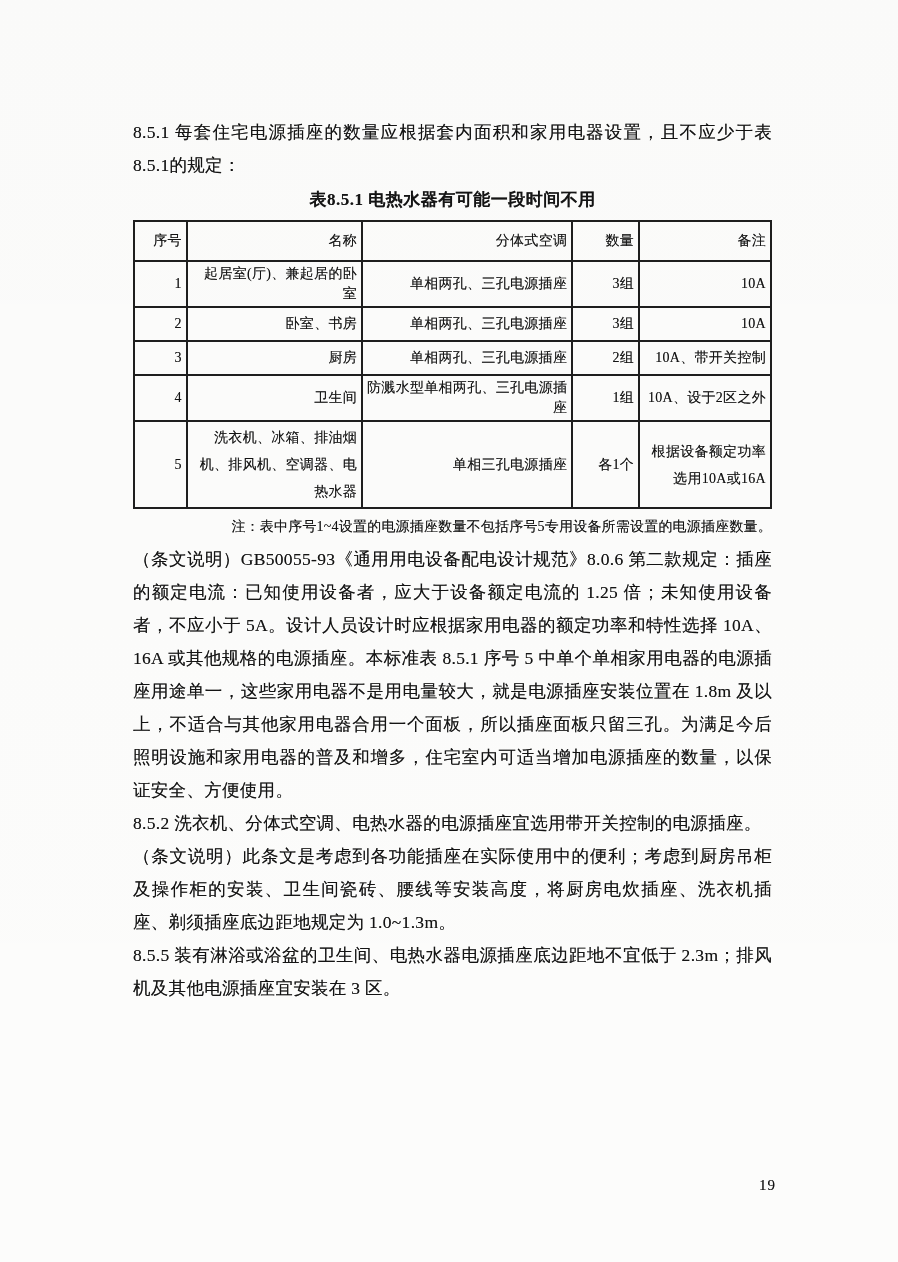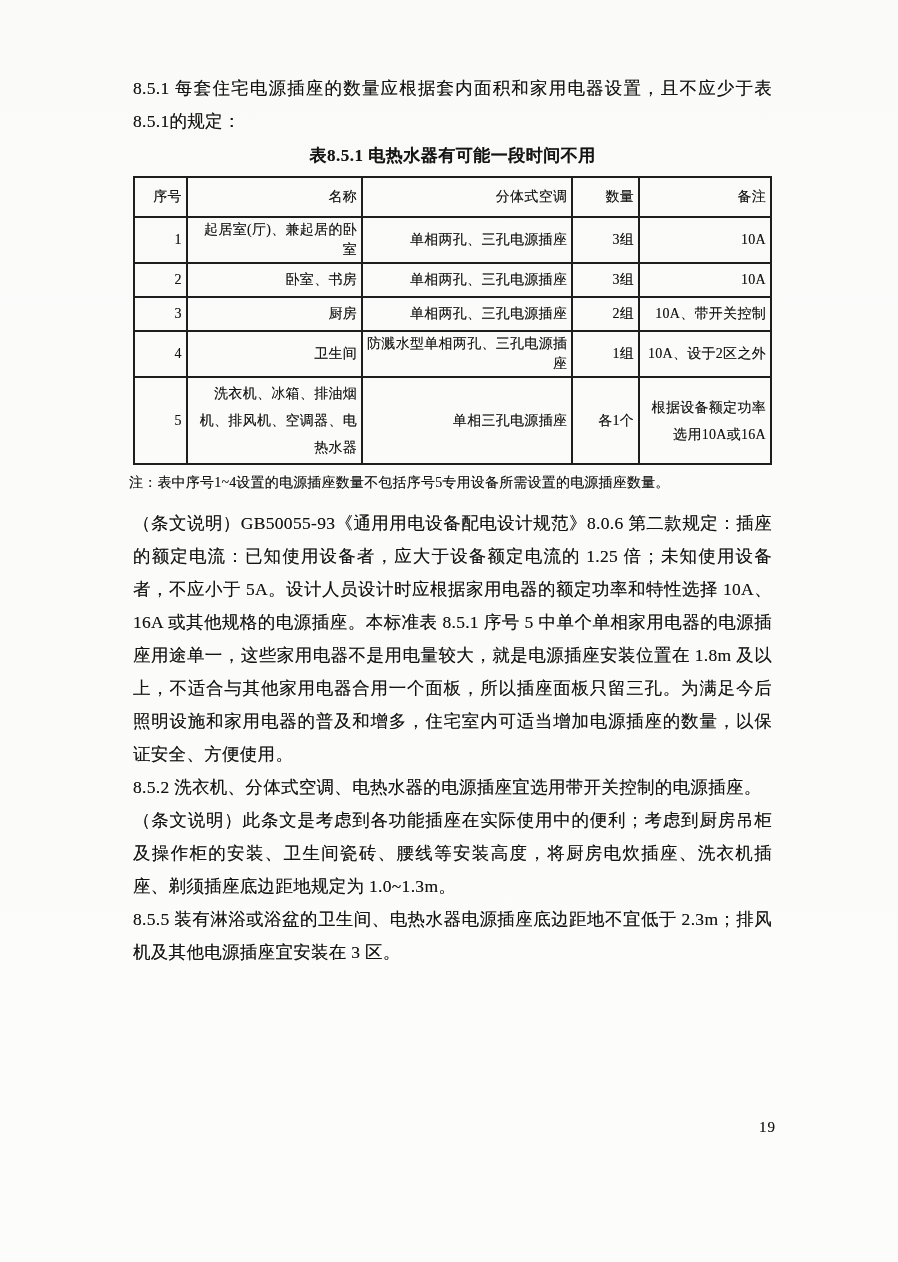--- a/index.html
+++ b/index.html
@@ -11,21 +11,21 @@
     height: 1262px;
     background: #fcfcfb;
     overflow: hidden;
     font-family: "Liberation Serif", "DejaVu Serif", serif;
     color: #141414;
   }
   .page {
     box-sizing: border-box;
     width: 898px;
     height: 1262px;
-    padding: 72px 126px 0 133px;
+    padding: 116px 126px 0 133px;
     position: relative;
     
     background:
       linear-gradient(180deg, rgba(0,0,0,0.008), rgba(0,0,0,0.0)) ,
       #fcfcfb;
   }
   .body-text {
     font-size: 17.5px;
     line-height: 33px;
     text-align: justify;
@@ -65,29 +65,29 @@
   table.req-table tbody tr.tall-row { height: 62px; }
   table.req-table tbody tr.tall-row td { line-height: 27px; }
   col.c-index  { width: 8.3%; }
   col.c-name   { width: 27.5%; }
   col.c-req    { width: 33%; }
   col.c-qty    { width: 10.5%; }
   col.c-remark { width: 20.7%; }
   .table-note {
     font-size: 14px;
     line-height: 24px;
-    margin: 0 0 12px -4px;
-    text-align: left;
+    margin: 0 0 4px -4px;
+    text-align: right;
     letter-spacing: 0.2px;
     text-shadow: 0 0 0.5px rgba(20,20,20,0.5);
   }
   .page-number {
     position: absolute;
     right: 122px;
-    top: 1119px;
+    top: 1177px;
     font-size: 15px;
     letter-spacing: 1px;
     text-shadow: 0 0 0.5px rgba(20,20,20,0.5);
   }
 </style>
 </head>
 <body>
 
 <div class="page">
 

